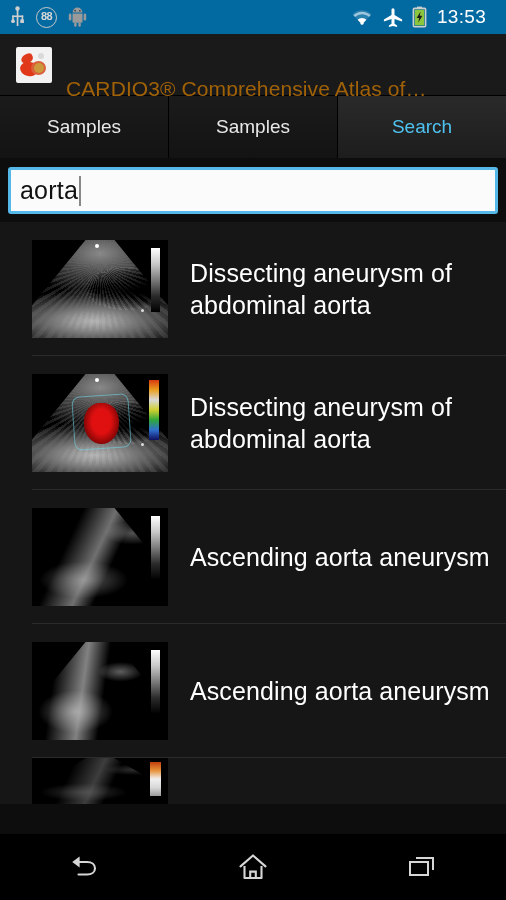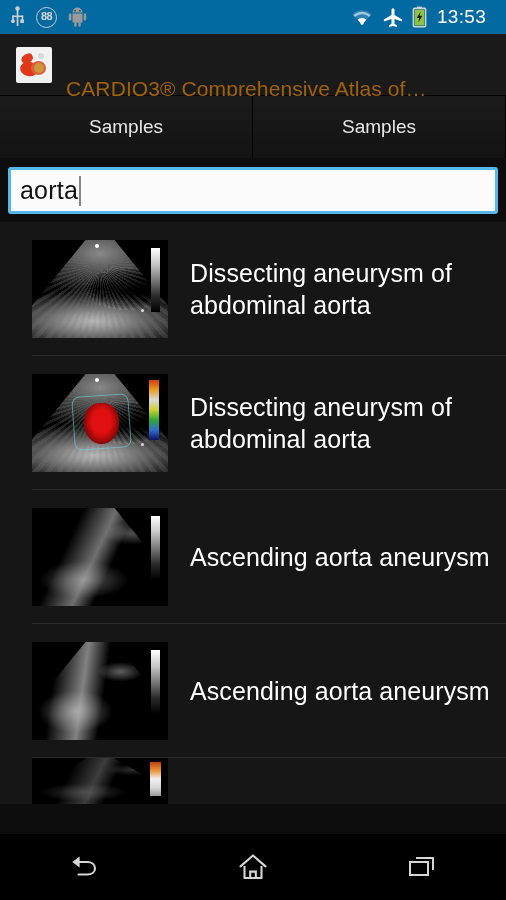--- a/index.html
+++ b/index.html
@@ -221,20 +221,21 @@
         <span class="b5"></span>
     </div>
     <div class="app-title">CARDIO3® Comprehensive Atlas of…</div>
   </div>
 
   <div class="tabbar">
     <div class="tab inactive">Samples</div>
     <div class="tabdiv"></div>
     <div class="tab inactive">Samples</div>
     <div class="tabdiv"></div>
+    <div class="tab active">Search</div>
   </div>
 
   <div class="searchwrap">
     <div class="searchbox">
       <span class="val">aorta</span>
       <span class="caret"></span>
     </div>
   </div>
 
   <div class="list">

